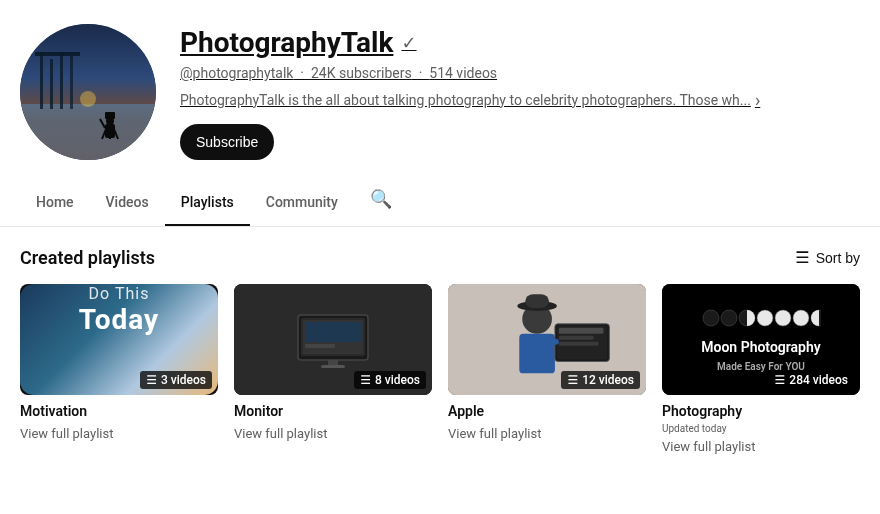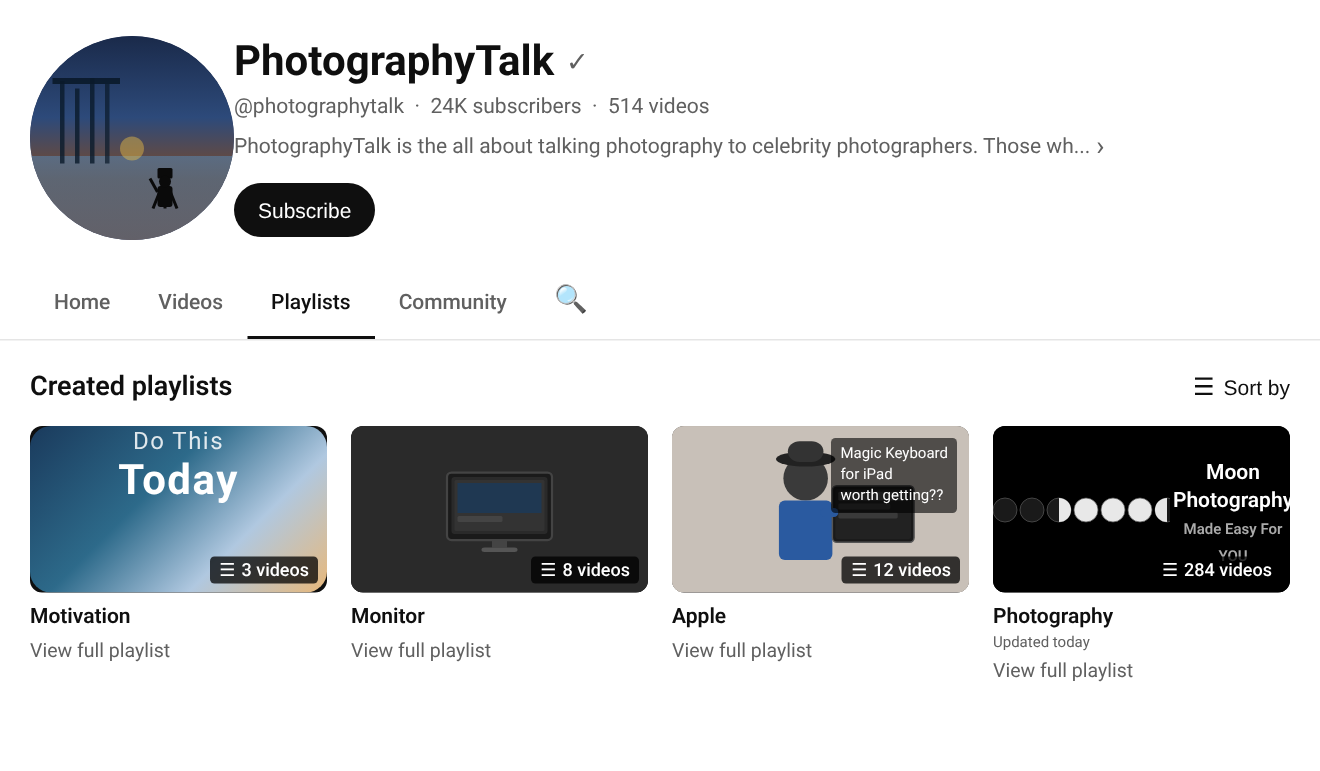--- a/index.html
+++ b/index.html
@@ -1,22 +1,24 @@
 <!DOCTYPE html>
 <html><head>
   <meta charset="utf-8">
   <style>
     * { box-sizing: border-box; margin: 0; padding: 0; }
     body { font-family: 'Roboto', Arial, sans-serif; background: #fff; color: #0f0f0f; width: 880px; }
 
     
     .channel-header {
       display: flex;
-      align-items: flex-start;
+      align-items: flex-end;
       padding: 24px 20px 20px 20px;
+      gap: 24px;
+      text-decoration: underline;
     }
     .avatar-wrapper {
       flex-shrink: 0;
     }
     .avatar-circle {
       width: 136px;
       height: 136px;
       border-radius: 50%;
       overflow: hidden;
       background: #2a3a5e;
@@ -209,21 +211,21 @@
       position: absolute; top:0; left:0; width:100%; height:100%;
       background: #c0b8b0;
       display: flex; align-items: flex-end; padding: 8px;
     }
     .apple-badge {
       background: rgba(0,0,0,0.6); color: #fff; font-size: 11px; padding: 4px 6px; border-radius:3px; line-height:1.3;
     }
     .thumb-photography {
       position: absolute; top:0; left:0; width:100%; height:100%;
       background: #000;
-      display: flex; flex-direction: row; align-items: center; justify-content: center;
+      display: flex; flex-direction: column; align-items: center; justify-content: center;
       gap: 2px;
     }
     .moon-row { display: flex; gap: 6px; align-items: center; }
     .photo-label { color: #fff; font-size: 14px; font-weight: 600; margin-top: 6px; text-align:center; line-height:1.3; }
     .photo-sublabel { color: #aaa; font-size: 10px; }
   </style>
 </head>
 <body>
 
 <div class="channel-header">
@@ -368,23 +370,20 @@
 
             <rect x="108" y="40" width="55" height="38" rx="3" fill="#1a1a1a" stroke="#555" stroke-width="1"></rect>
             <rect x="110" y="42" width="51" height="34" rx="2" fill="#222"></rect>
 
             <rect x="112" y="44" width="45" height="6" rx="1" fill="#4a4a4a"></rect>
             <rect x="112" y="52" width="35" height="4" rx="1" fill="#3a3a3a"></rect>
             <rect x="112" y="58" width="40" height="4" rx="1" fill="#3a3a3a"></rect>
 
             <rect x="100" y="55" width="12" height="6" rx="3" fill="#2a5aa0"></rect>
           </svg>
-          <div class="apple-badge" style="position:absolute;top:8px;right:8px;background:rgba(0,0,0,0.6);color:#fff;font-size:10px;padding:4px 6px;border-radius:3px;line-height:1.4;">
-            Magic Keyboard<br>for iPad<br>worth getting??
-          </div>
         </div>
         <div class="video-count-badge">
           <span>☰</span>
           <span>12 videos</span>
         </div>
       </div>
       <div class="playlist-title">Apple</div>
       <a class="playlist-link">View full playlist</a>
     </div>
 

